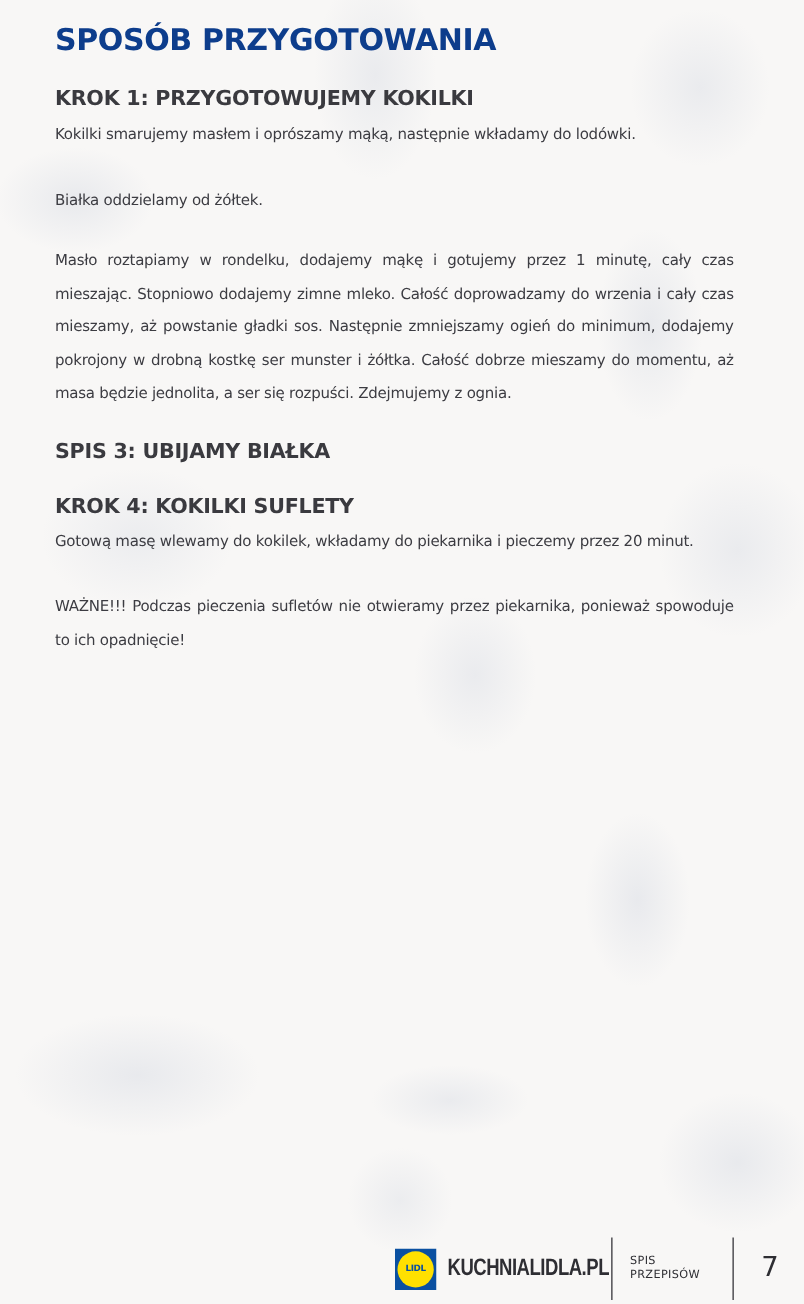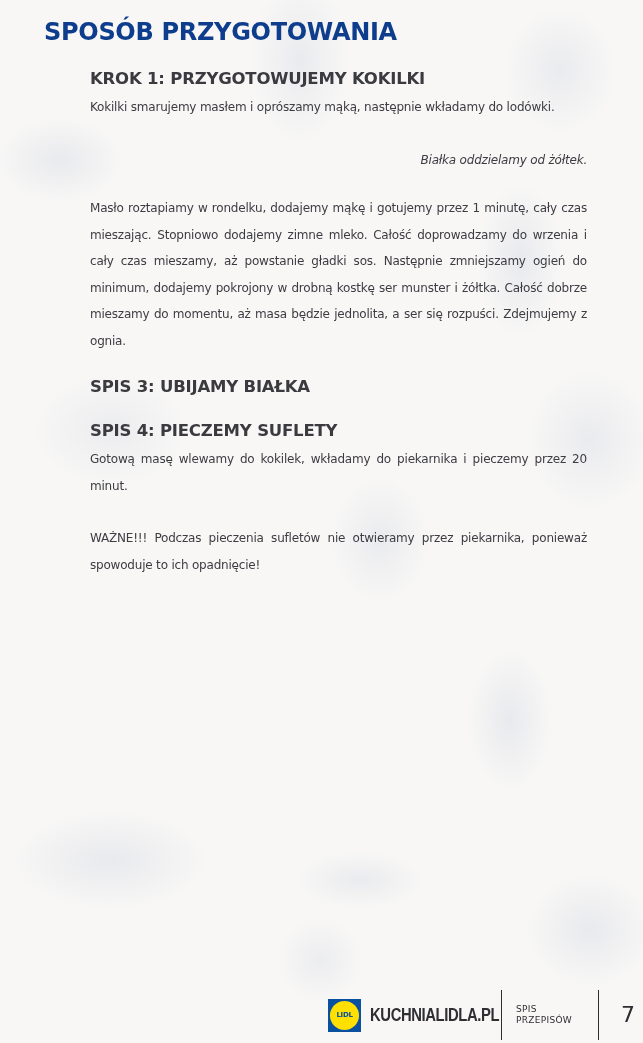--- a/index.html
+++ b/index.html
@@ -26,34 +26,34 @@
         radial-gradient(ellipse 90px 80px at 590px 930px, rgba(160,172,196,0.18), transparent 70%),
         radial-gradient(ellipse 60px 60px at 320px 960px, rgba(160,172,196,0.14), transparent 70%);
     }
     .content { position: relative; z-index: 1; padding: 0 56px 0 44px; }
     .page-title {
       margin: 0; padding-top: 16px;
       font-family: "DejaVu Sans", sans-serif; font-weight: bold;
       font-size: 24px; letter-spacing: -0.3px;
       color: #0d3d8c; line-height: 32px;
     }
-    .step { margin-top: 22px; margin-left: 46px; }
+    .step { margin-top: 22px; }
     .step.first { margin-top: 20px; }
     .step-heading {
       margin: 0; font-weight: bold; font-size: 16.5px; line-height: 22px;
       color: #3a3a3f; letter-spacing: -0.2px;
     }
     .para {
       margin: 4px 0 0 0; font-size: 12px; line-height: 26.5px;
       text-align: justify; color: #3c3c42; letter-spacing: -0.2px;
     }
     .para.gap { margin-top: 26px; }
-    .para.left { text-align: right; font-style: italic; }
+    .para.left { text-align: left; }
     .footer {
-      position: absolute; z-index: 1; left: 328px; top: 990px; height: 50px;
+      position: absolute; z-index: 1; left: 316px; top: 990px; height: 50px;
       display: flex; align-items: center;
     }
     .logo-box {
       width: 33px; height: 33px; background: #0a50a1;
       display: flex; align-items: center; justify-content: center;
     }
     .logo-circle {
       width: 29px; height: 29px; border-radius: 50%; background: #ffe000;
       display: flex; align-items: center; justify-content: center;
       font-size: 7px; font-weight: bold; color: #0a50a1; letter-spacing: -0.3px;
@@ -90,21 +90,21 @@
 
   <section class="step">
     <p class="para">Masło roztapiamy w rondelku, dodajemy mąkę i gotujemy przez 1 minutę, cały czas mieszając. Stopniowo dodajemy zimne mleko. Całość doprowadzamy do wrzenia i cały czas mieszamy, aż powstanie gładki sos. Następnie zmniejszamy ogień do minimum, dodajemy pokrojony w drobną kostkę ser munster i żółtka. Całość dobrze mieszamy do momentu, aż masa będzie jednolita, a ser się rozpuści. Zdejmujemy z ognia.</p>
   </section>
 
   <section class="step">
     <h2 class="step-heading">SPIS 3: UBIJAMY BIAŁKA</h2>
   </section>
 
   <section class="step">
-    <h2 class="step-heading">SPIS 4: PIECZEMY SUFLETY</h2>
+    <h2 class="step-heading">KROK 4: KOKILKI SUFLETY</h2>
     <p class="para">Gotową masę wlewamy do kokilek, wkładamy do piekarnika i pieczemy przez 20 minut.</p>
     <p class="para gap">WAŻNE!!! Podczas pieczenia sufletów nie otwieramy przez piekarnika, ponieważ spowoduje to ich opadnięcie!</p>
   </section>
 </div>
 
 <div class="footer">
   <div class="logo-box">
     <div class="logo-circle">
       <span>LIDL</span>
     </div>

